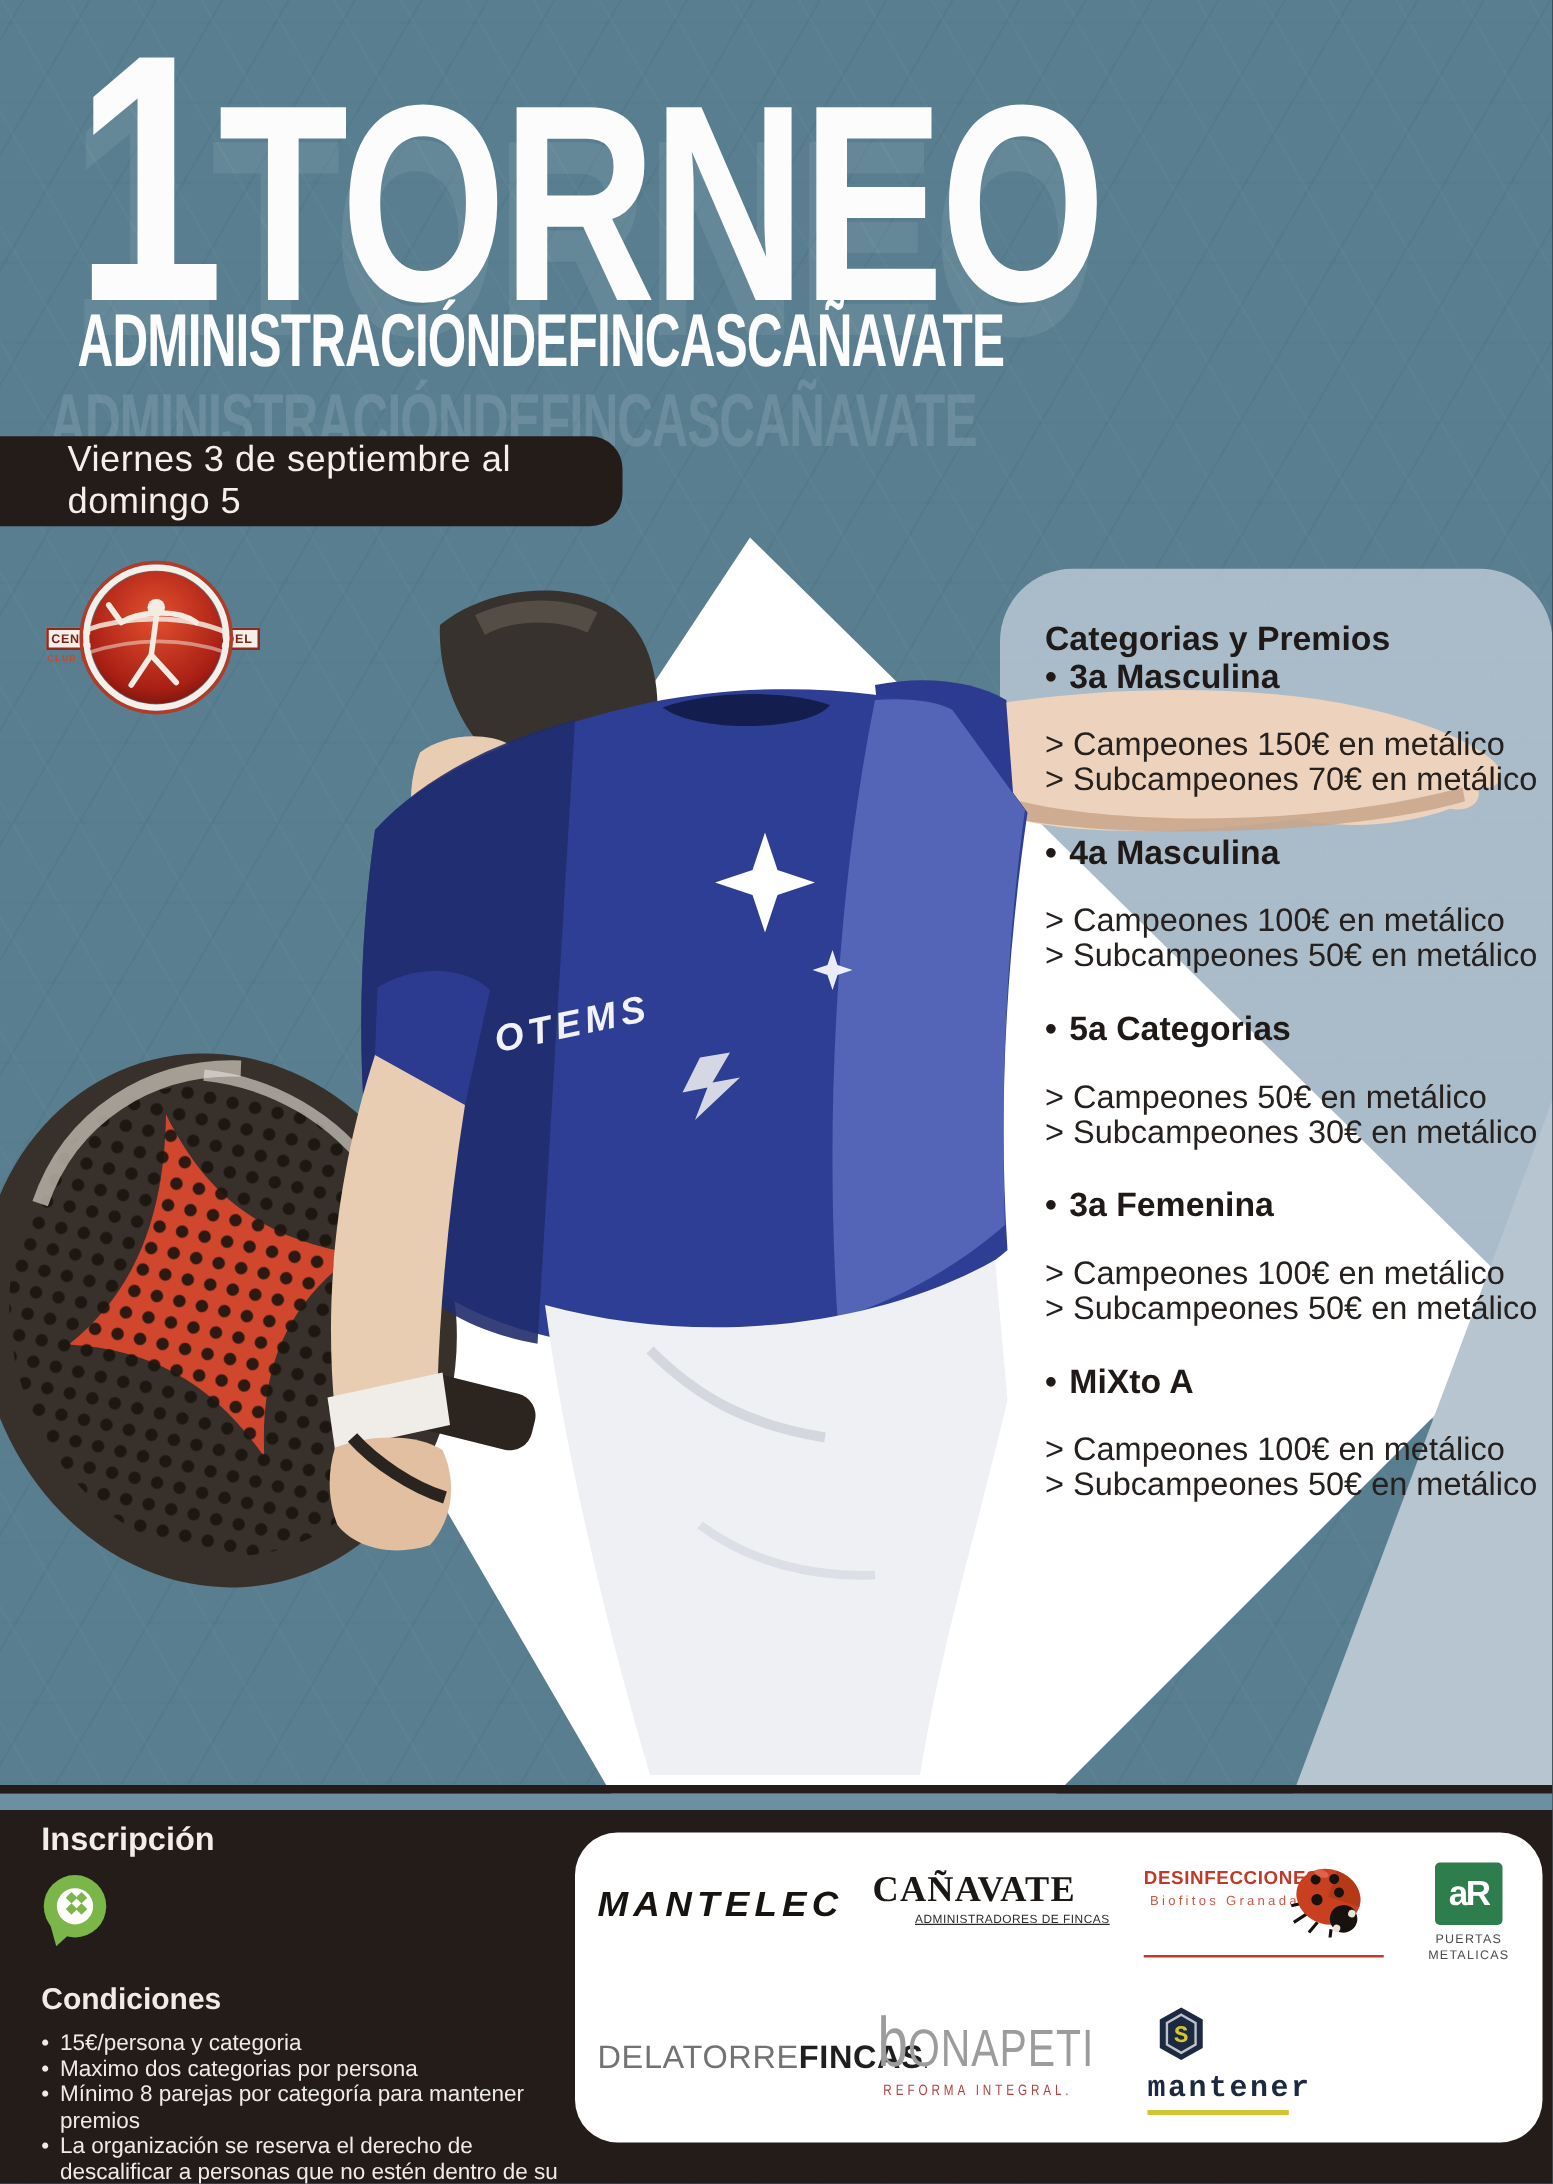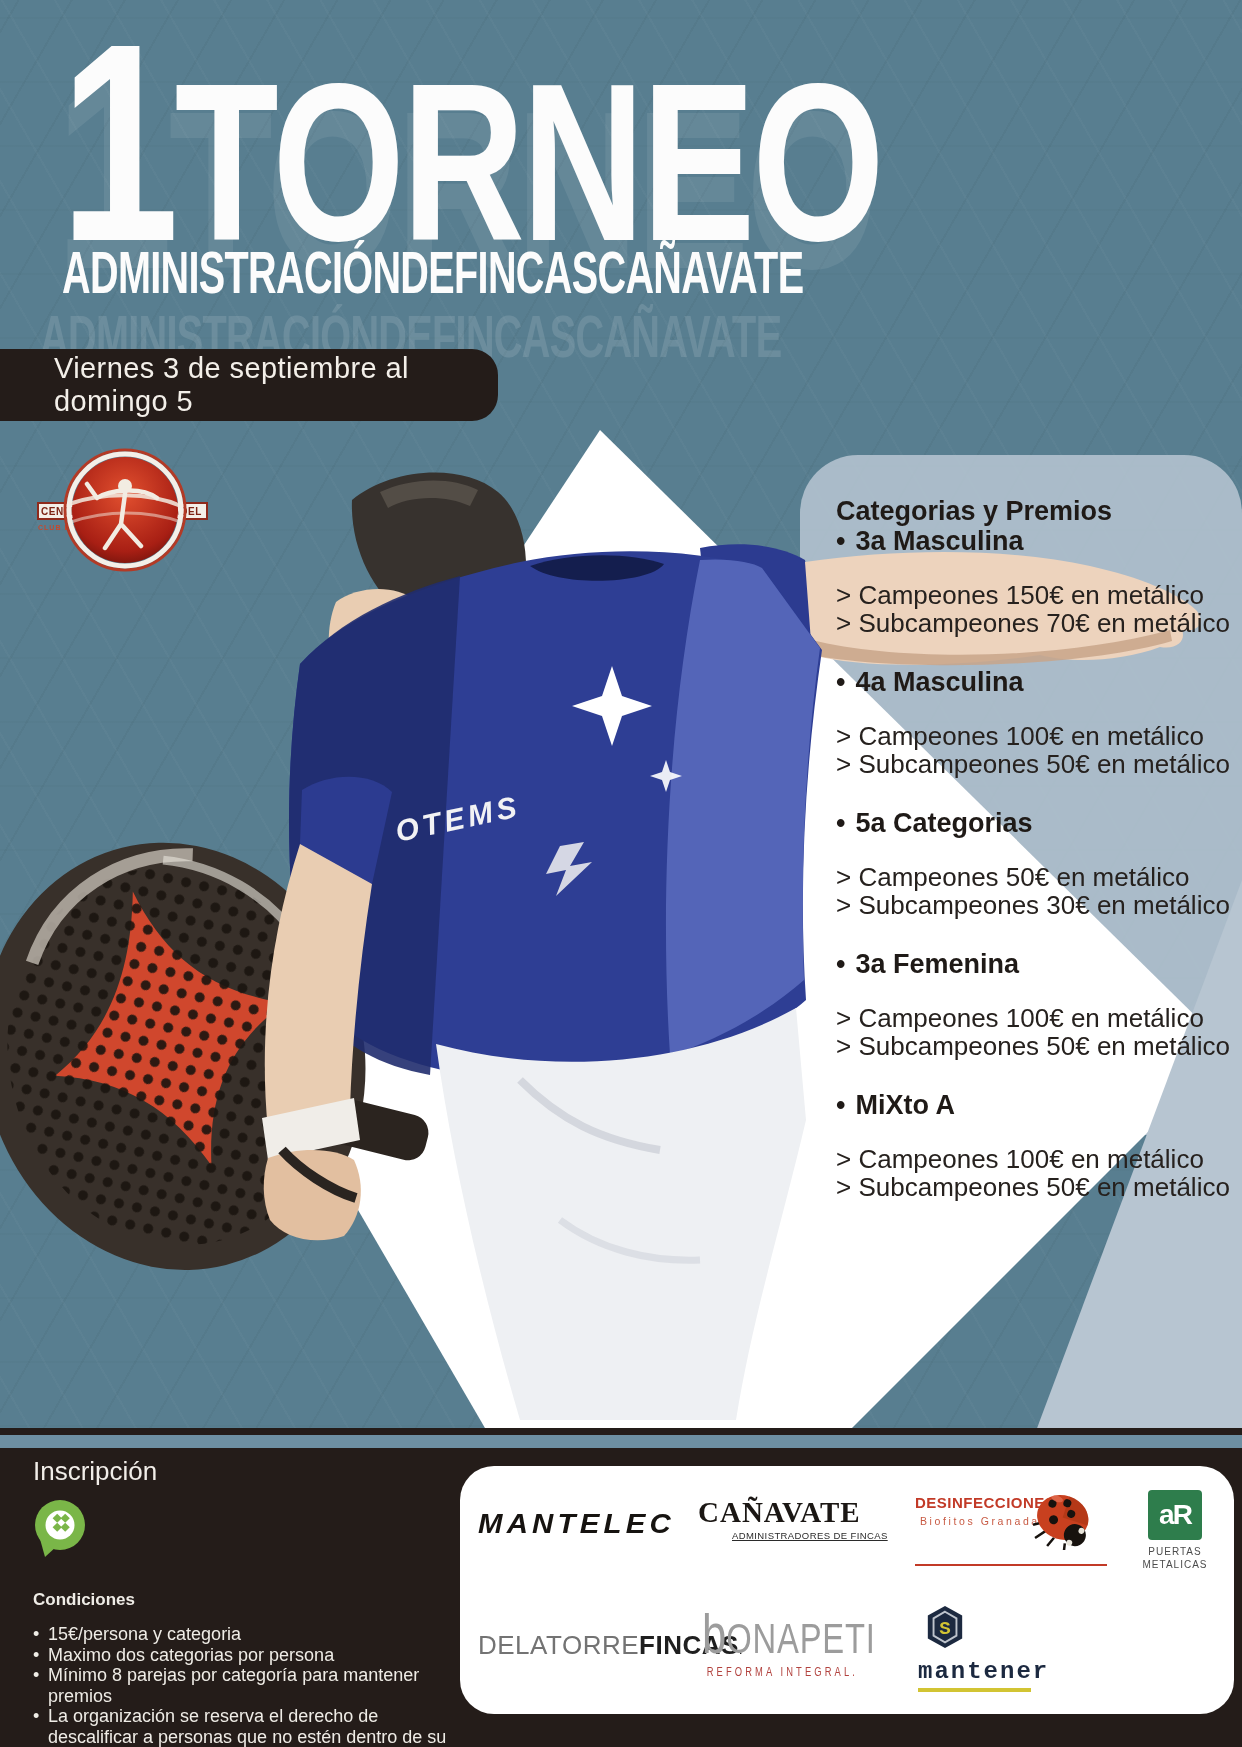--- a/index.html
+++ b/index.html
@@ -48,26 +48,26 @@
   .prize { font-size:26px; line-height:27.5px; color:#26211e; }
   .prize-pair + .cat-name { margin-top:30px; }
   
   .stripe-dark { position:absolute; left:0; top:1428px; width:1242px; height:7px;
     background:#241c19; z-index:4; }
   .stripe-blue { position:absolute; left:0; top:1435px; width:1242px; height:13px;
     background:#6d8fa2; z-index:4; }
   .bottom-band { position:absolute; left:0; top:1448px; width:1242px; height:299px;
     background:#241c19; z-index:4; }
   .inscription { position:absolute; left:33px; top:8px; color:#f1ede8; }
-  .inscription h3 { font-size:26px; font-weight:400; line-height:30px; margin-bottom:13px; }
+  .inscription h3 { font-size:26px; font-weight:700; line-height:30px; margin-bottom:13px; }
   .brand-row { display:flex; align-items:center; gap:14px; }
   .brand-word { font-size:40px; color:#fdfdfd; }
   .brand-word .bold { font-weight:700; }
   .conditions { position:absolute; left:33px; top:140px; width:420px; color:#efece6; }
-  .conditions h4 { font-size:17px; font-weight:700; line-height:24px; margin-bottom:12px; }
+  .conditions h4 { font-size:24px; font-weight:700; line-height:24px; margin-bottom:12px; }
   .conditions ul { list-style:none; }
   .conditions li { display:flex; font-size:18px; line-height:20.5px; }
   .conditions li .b { width:15px; flex:0 0 15px; }
   
   .sponsor-panel { position:absolute; left:460px; top:18px; width:774px; height:248px;
     background:#ffffff; border-radius:34px; }
   .sp { position:absolute; }
   .mantelec { left:18px; top:42px; font-size:28px; font-weight:700; font-style:italic;
     letter-spacing:4px; color:#161310; transform:scaleX(1.05); transform-origin:left; }
   .canavate { left:238px; top:30px; }

